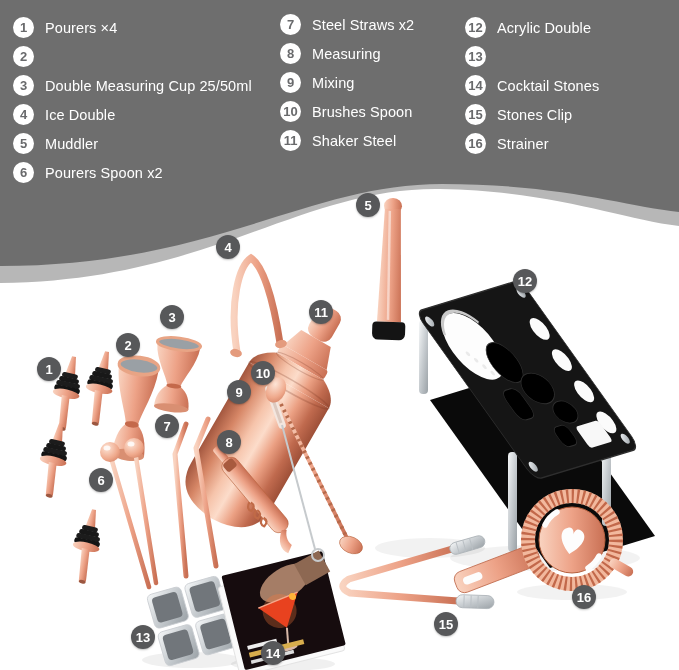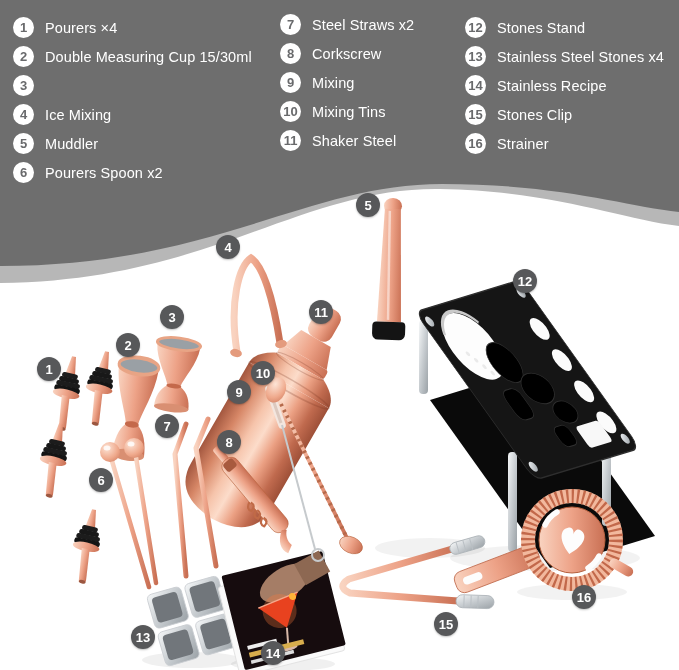--- a/index.html
+++ b/index.html
@@ -38,72 +38,71 @@
   </svg>
 
   <div class="legend">
     <div class="legend-col col1">
       <div class="legend-row">
           <span class="lbadge">1</span>
           <span class="llabel">Pourers ×4</span>
         </div>
         <div class="legend-row">
           <span class="lbadge">2</span>
-          <span class="llabel">Double Measuring Cup 15/30ml</span>
         </div>
         <div class="legend-row">
           <span class="lbadge">3</span>
+          <span class="llabel">Double Measuring Cup 25/50ml</span>
         </div>
         <div class="legend-row">
           <span class="lbadge">4</span>
-          <span class="llabel">Ice Mixing</span>
+          <span class="llabel">Ice Double</span>
         </div>
         <div class="legend-row">
           <span class="lbadge">5</span>
           <span class="llabel">Muddler</span>
         </div>
         <div class="legend-row">
           <span class="lbadge">6</span>
           <span class="llabel">Pourers Spoon x2</span>
         </div>
     </div>
     <div class="legend-col col2">
       <div class="legend-row">
           <span class="lbadge">7</span>
           <span class="llabel">Steel Straws x2</span>
         </div>
         <div class="legend-row">
           <span class="lbadge">8</span>
-          <span class="llabel">Corkscrew</span>
+          <span class="llabel">Measuring</span>
         </div>
         <div class="legend-row">
           <span class="lbadge">9</span>
           <span class="llabel">Mixing</span>
         </div>
         <div class="legend-row">
           <span class="lbadge">10</span>
-          <span class="llabel">Mixing Tins</span>
+          <span class="llabel">Brushes Spoon</span>
         </div>
         <div class="legend-row">
           <span class="lbadge">11</span>
           <span class="llabel">Shaker Steel</span>
         </div>
     </div>
     <div class="legend-col col3">
       <div class="legend-row">
           <span class="lbadge">12</span>
-          <span class="llabel">Stones Stand</span>
+          <span class="llabel">Acrylic Double</span>
         </div>
         <div class="legend-row">
           <span class="lbadge">13</span>
-          <span class="llabel">Stainless Steel Stones x4</span>
         </div>
         <div class="legend-row">
           <span class="lbadge">14</span>
-          <span class="llabel">Stainless Recipe</span>
+          <span class="llabel">Cocktail Stones</span>
         </div>
         <div class="legend-row">
           <span class="lbadge">15</span>
           <span class="llabel">Stones Clip</span>
         </div>
         <div class="legend-row">
           <span class="lbadge">16</span>
           <span class="llabel">Strainer</span>
         </div>
     </div>

